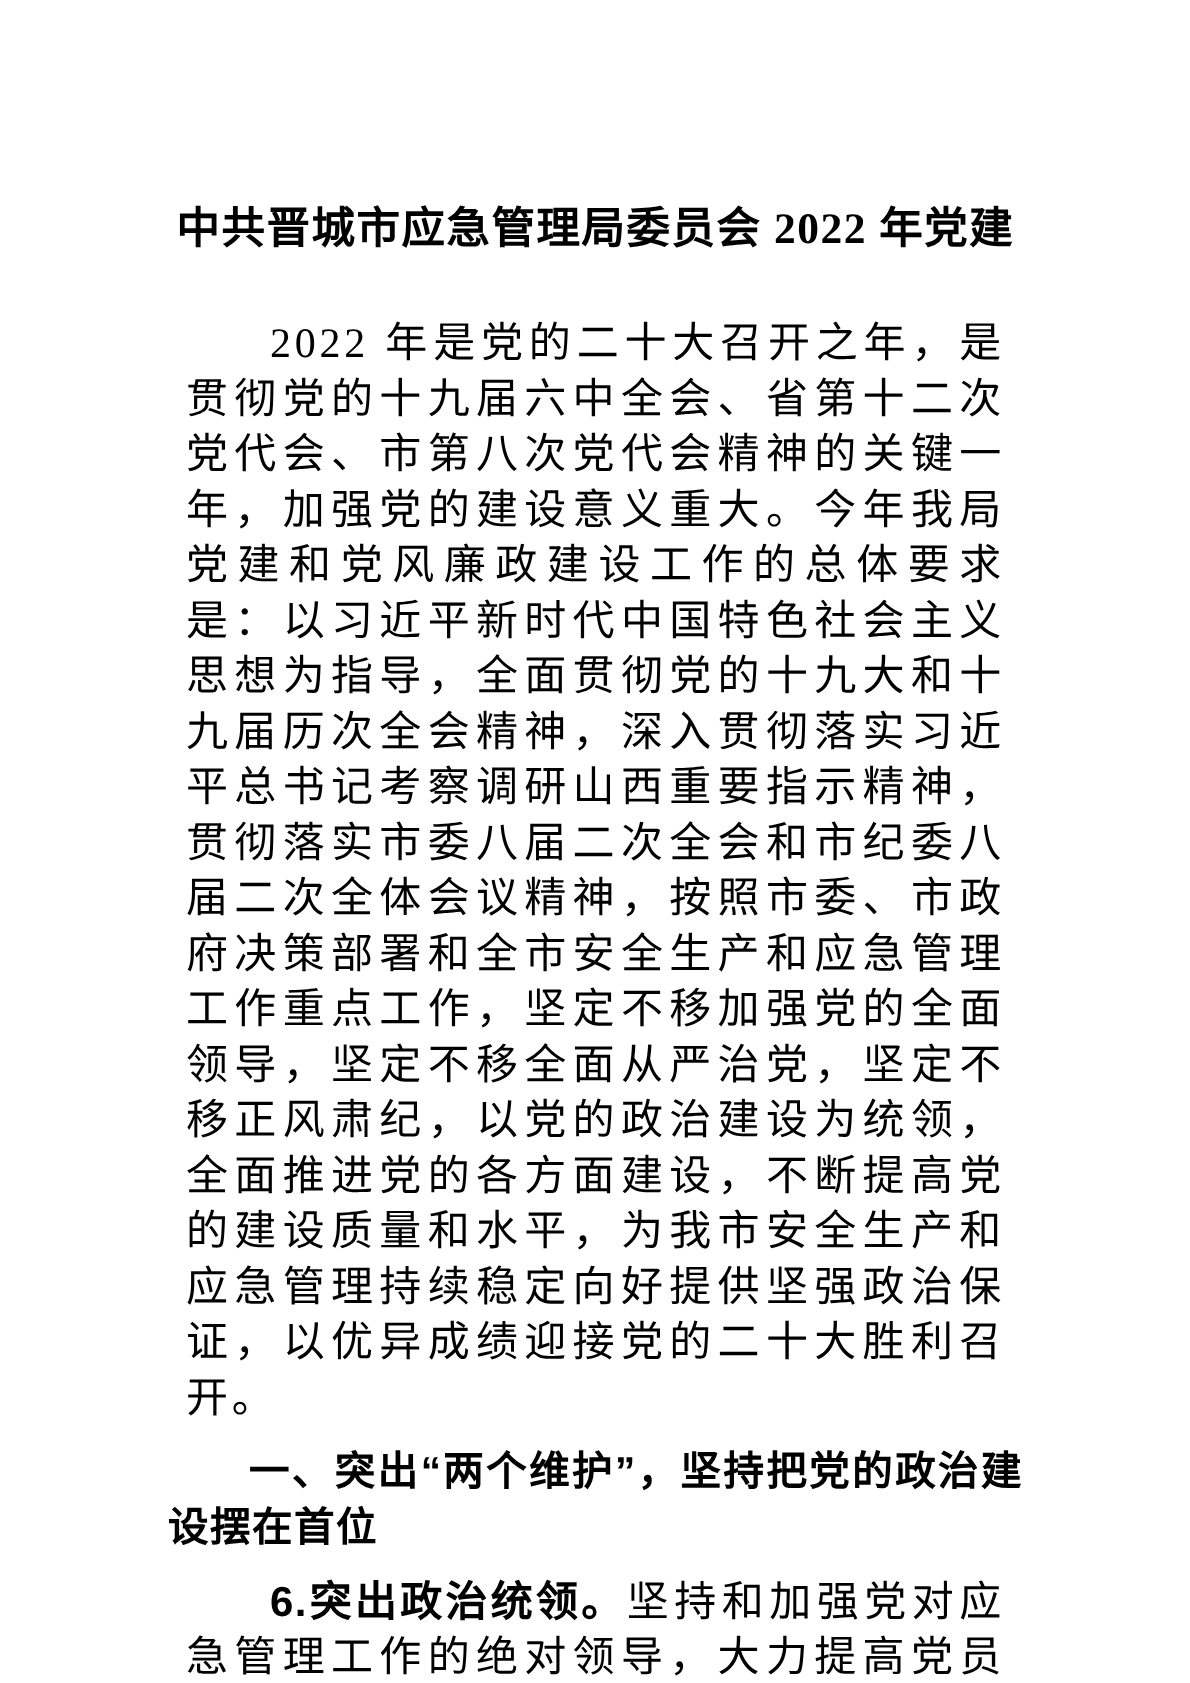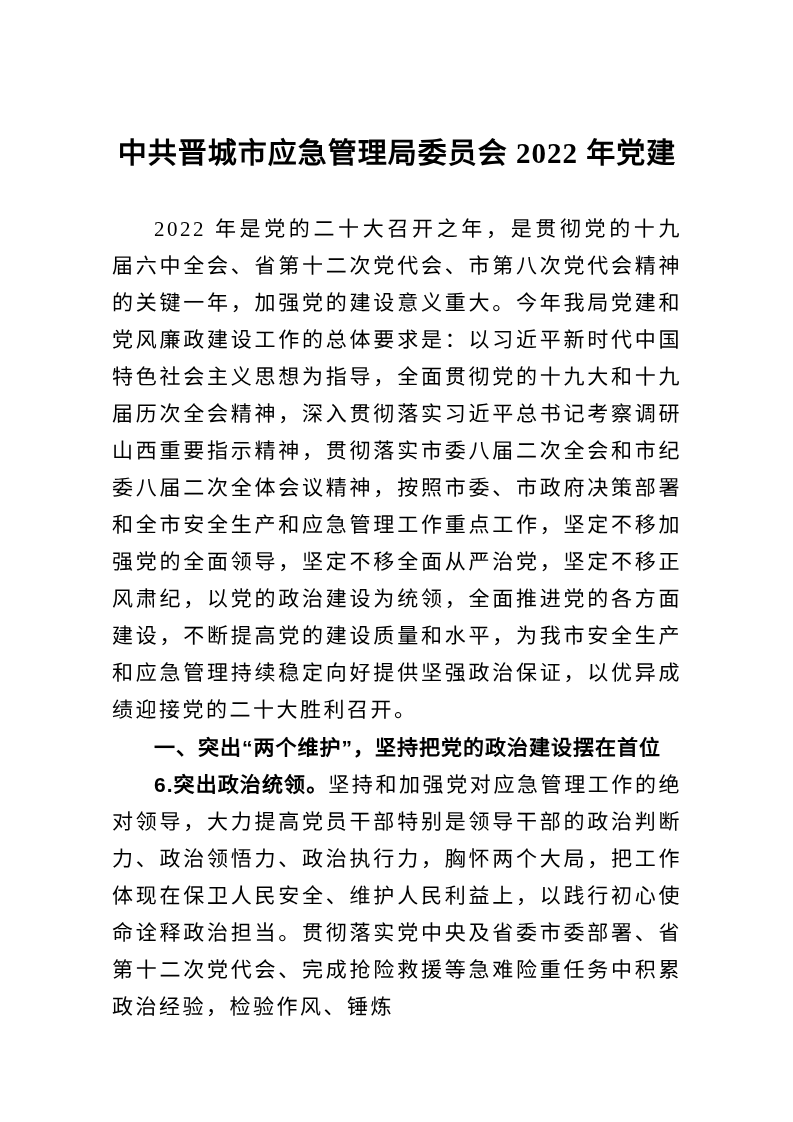--- a/index.html
+++ b/index.html
@@ -29,31 +29,31 @@
     line-height: 47px;
     text-align: center;
     letter-spacing: 1px;
     margin: 0 0 34px 0;
   }
   .doc-title .title-line {
     display: block;
   }
   .body-para {
     font-family: "Liberation Serif", "DejaVu Serif", serif;
-    font-size: 21px;
+    font-size: 28px;
     line-height: 37px;
     letter-spacing: 2.5px;
     text-align: justify;
     text-justify: inter-character;
     text-indent: 2em;
-    margin: 0;
+    margin: 12px;
   }
   .section-heading {
     font-family: "Liberation Sans", "DejaVu Sans", sans-serif;
-    font-size: 21px;
+    font-size: 27px;
     line-height: 37px;
     font-weight: 700;
     letter-spacing: 1px;
     text-indent: 2em;
     text-align: justify;
     margin: 0;
   }
   .para-lead {
     font-family: "Liberation Sans", "DejaVu Sans", sans-serif;
     font-weight: 700;

